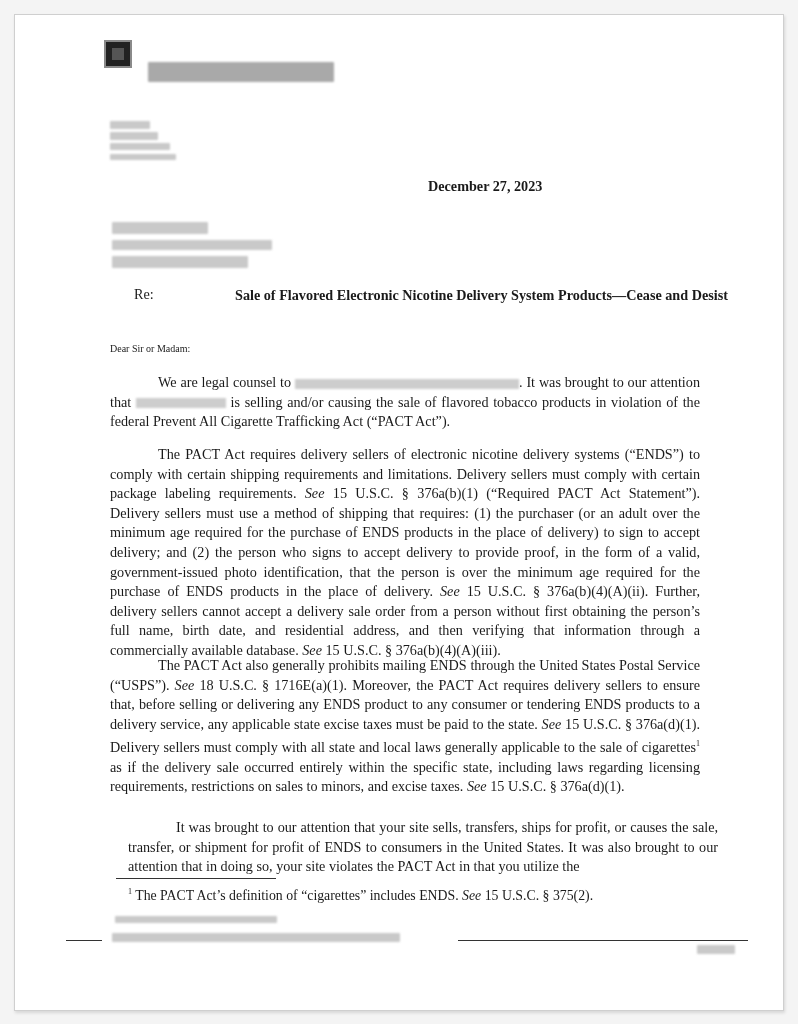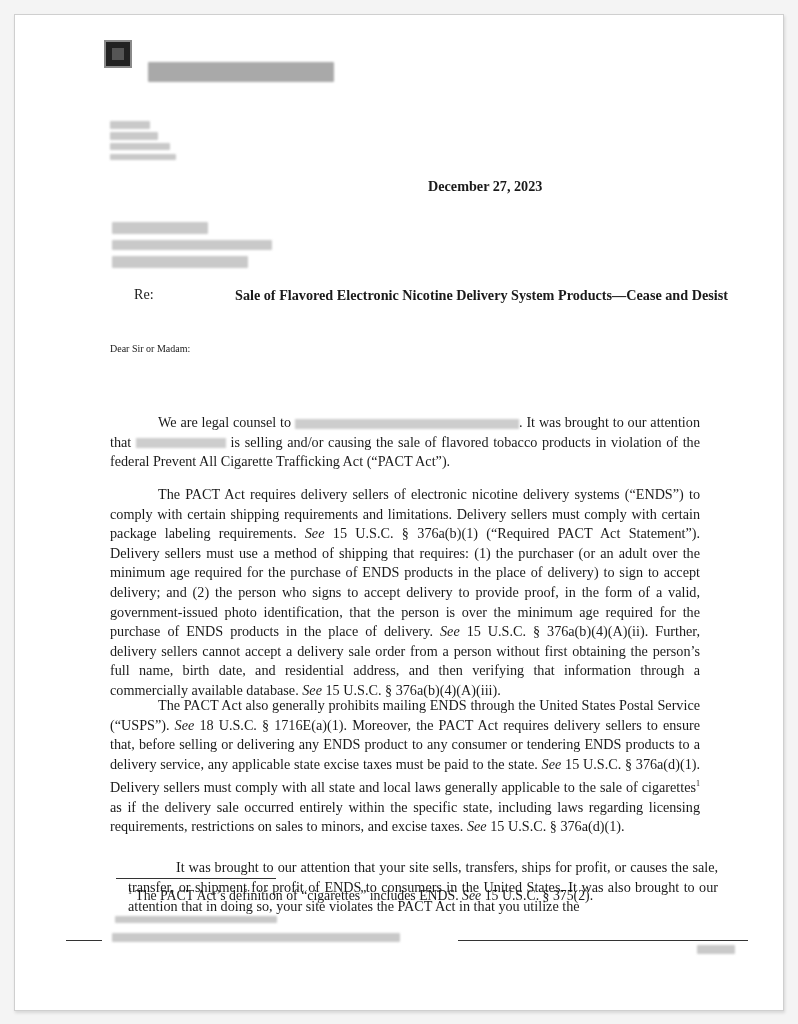--- a/index.html
+++ b/index.html
@@ -4,21 +4,21 @@
 <style>
   html, body { margin:0; padding:0; background:#f4f4f4; }
   body { width:798px; height:1024px; position:relative; overflow:hidden; font-family:"Liberation Serif", "DejaVu Serif", serif; color:#1a1a1a; }
   .page { position:absolute; left:14px; top:14px; width:768px; height:995px; background:#fff; border:1px solid #cfcfcf; box-shadow:1px 2px 3px rgba(0,0,0,0.12); }
   .abs { position:absolute; }
   .logo-box { left:104px; top:40px; width:28px; height:28px; background:#222; border:2px solid #8a8a8a; box-sizing:border-box; }
   .logo-box::after { content:""; position:absolute; left:6px; top:6px; width:12px; height:12px; background:#555; }
   .blur { background:#c9c9c9; filter:blur(1.2px); border-radius:1px; }
   .blur.dark { background:#a9a9a9; }
   .text { font-size:14.2px; line-height:19.6px; }
-  .para { text-align:justify;margin-top:40px; }
+  .para { text-align:justify; }
   .para .first { text-indent:48px; display:block; }
   .date { left:428px; top:178px; font-size:14.2px;font-weight:bold; }
   .re-label { left:134px; top:286px; font-weight:normal; font-size:14.2px; }
   .re-text { left:203px; top:286px; width:500px; font-weight:bold; font-size:14.2px; line-height:19.6px;margin-left:32px; }
   .salutation { left:110px; top:343px; font-size:10px; }
   .p1 { left:110px; top:373px; width:590px; }
   .p2 { left:110px; top:445px; width:590px; }
   .p3 { left:110px; top:656px; width:590px; }
   .p4 { left:128px; top:818px; width:590px; }
   .inline-blur { display:inline-block; height:10px; background:#cdcdcd; filter:blur(1.1px); vertical-align:middle; }

